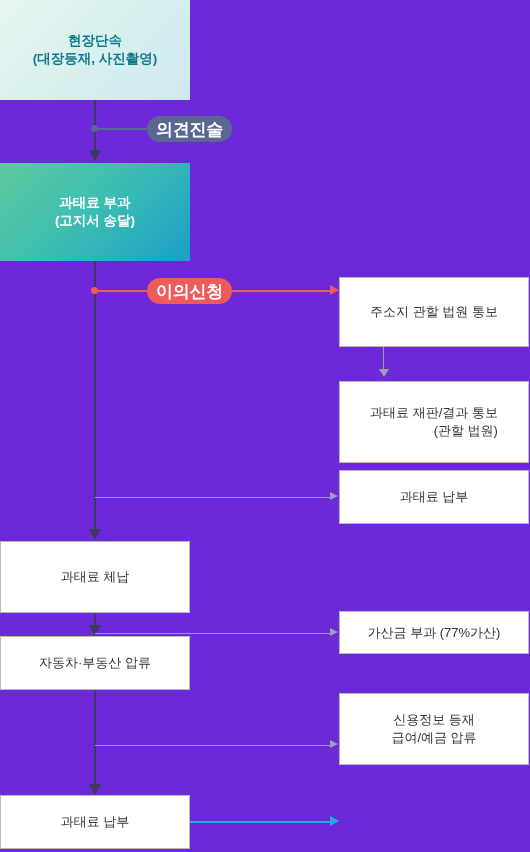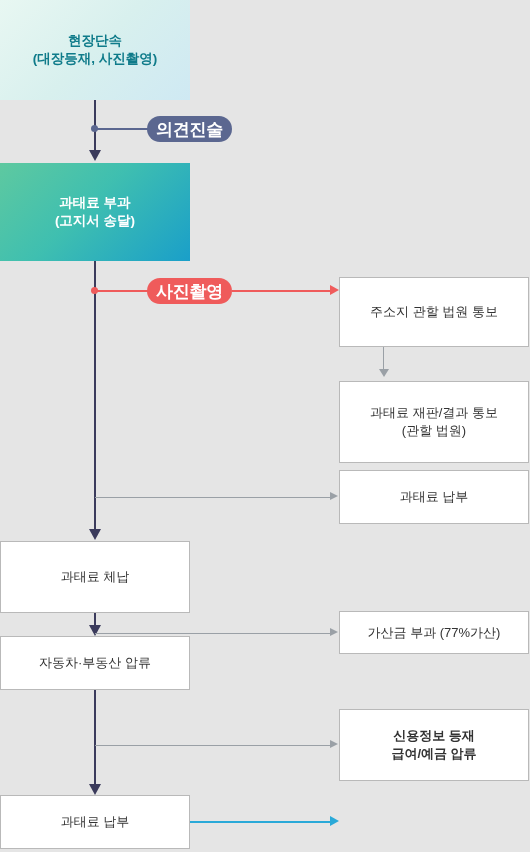--- a/index.html
+++ b/index.html
@@ -8,38 +8,39 @@
     background: #ffffff;
   }
   body {
     font-family: "Liberation Sans", sans-serif;
   }
   #stage {
     position: relative;
     width: 530px;
     height: 852px;
     overflow: hidden;
-    background: #e5e5e5;
+    background: #6d28d9;
   }
   .node {
     position: absolute;
     box-sizing: border-box;
     display: flex;
     align-items: center;
     justify-content: center;
     text-align: center;
     line-height: 1.35;
     font-size: 13px;
     color: #333333;
   }
   .node .lines {
     display: block;
   }
   .node .l2 {
     display: block;
+    text-align: right;
   }
 
   
   #node-enforce {
     left: 0px;
     top: 0px;
     width: 190px;
     height: 100px;
     background: linear-gradient(135deg, #e8f7f2 0%, #d8f0ee 50%, #cfe9f3 100%);
     color: #0f7b8a;
@@ -92,24 +93,23 @@
     height: 43px;
   }
   #node-seize {
     left: 0px;
     top: 636px;
     width: 190px;
     height: 54px;
   }
   #node-credit {
     left: 339px;
-    top: 709px;
+    top: 693px;
     width: 190px;
     height: 72px;
-    font-weight: bold;
   }
   #node-pay2 {
     left: 0px;
     top: 795px;
     width: 190px;
     height: 54px;
   }
   #node-release {
     left: 339px;
     top: 795px;
@@ -255,21 +255,21 @@
   </div>
 
   <div class="node" id="node-impose">
     <span class="lines">
       <span class="l1">과태료 부과</span>
       <span class="l2">(고지서 송달)</span>
     </span>
   </div>
 
   <div class="pill" id="pill-objection">
-    <span>사진촬영</span>
+    <span>이의신청</span>
   </div>
 
   <div class="node boxed" id="node-court">
     <span class="lines">
       <span class="l1">주소지 관할 법원 통보</span>
     </span>
   </div>
 
   <div class="node boxed" id="node-trial">
     <span class="lines">

